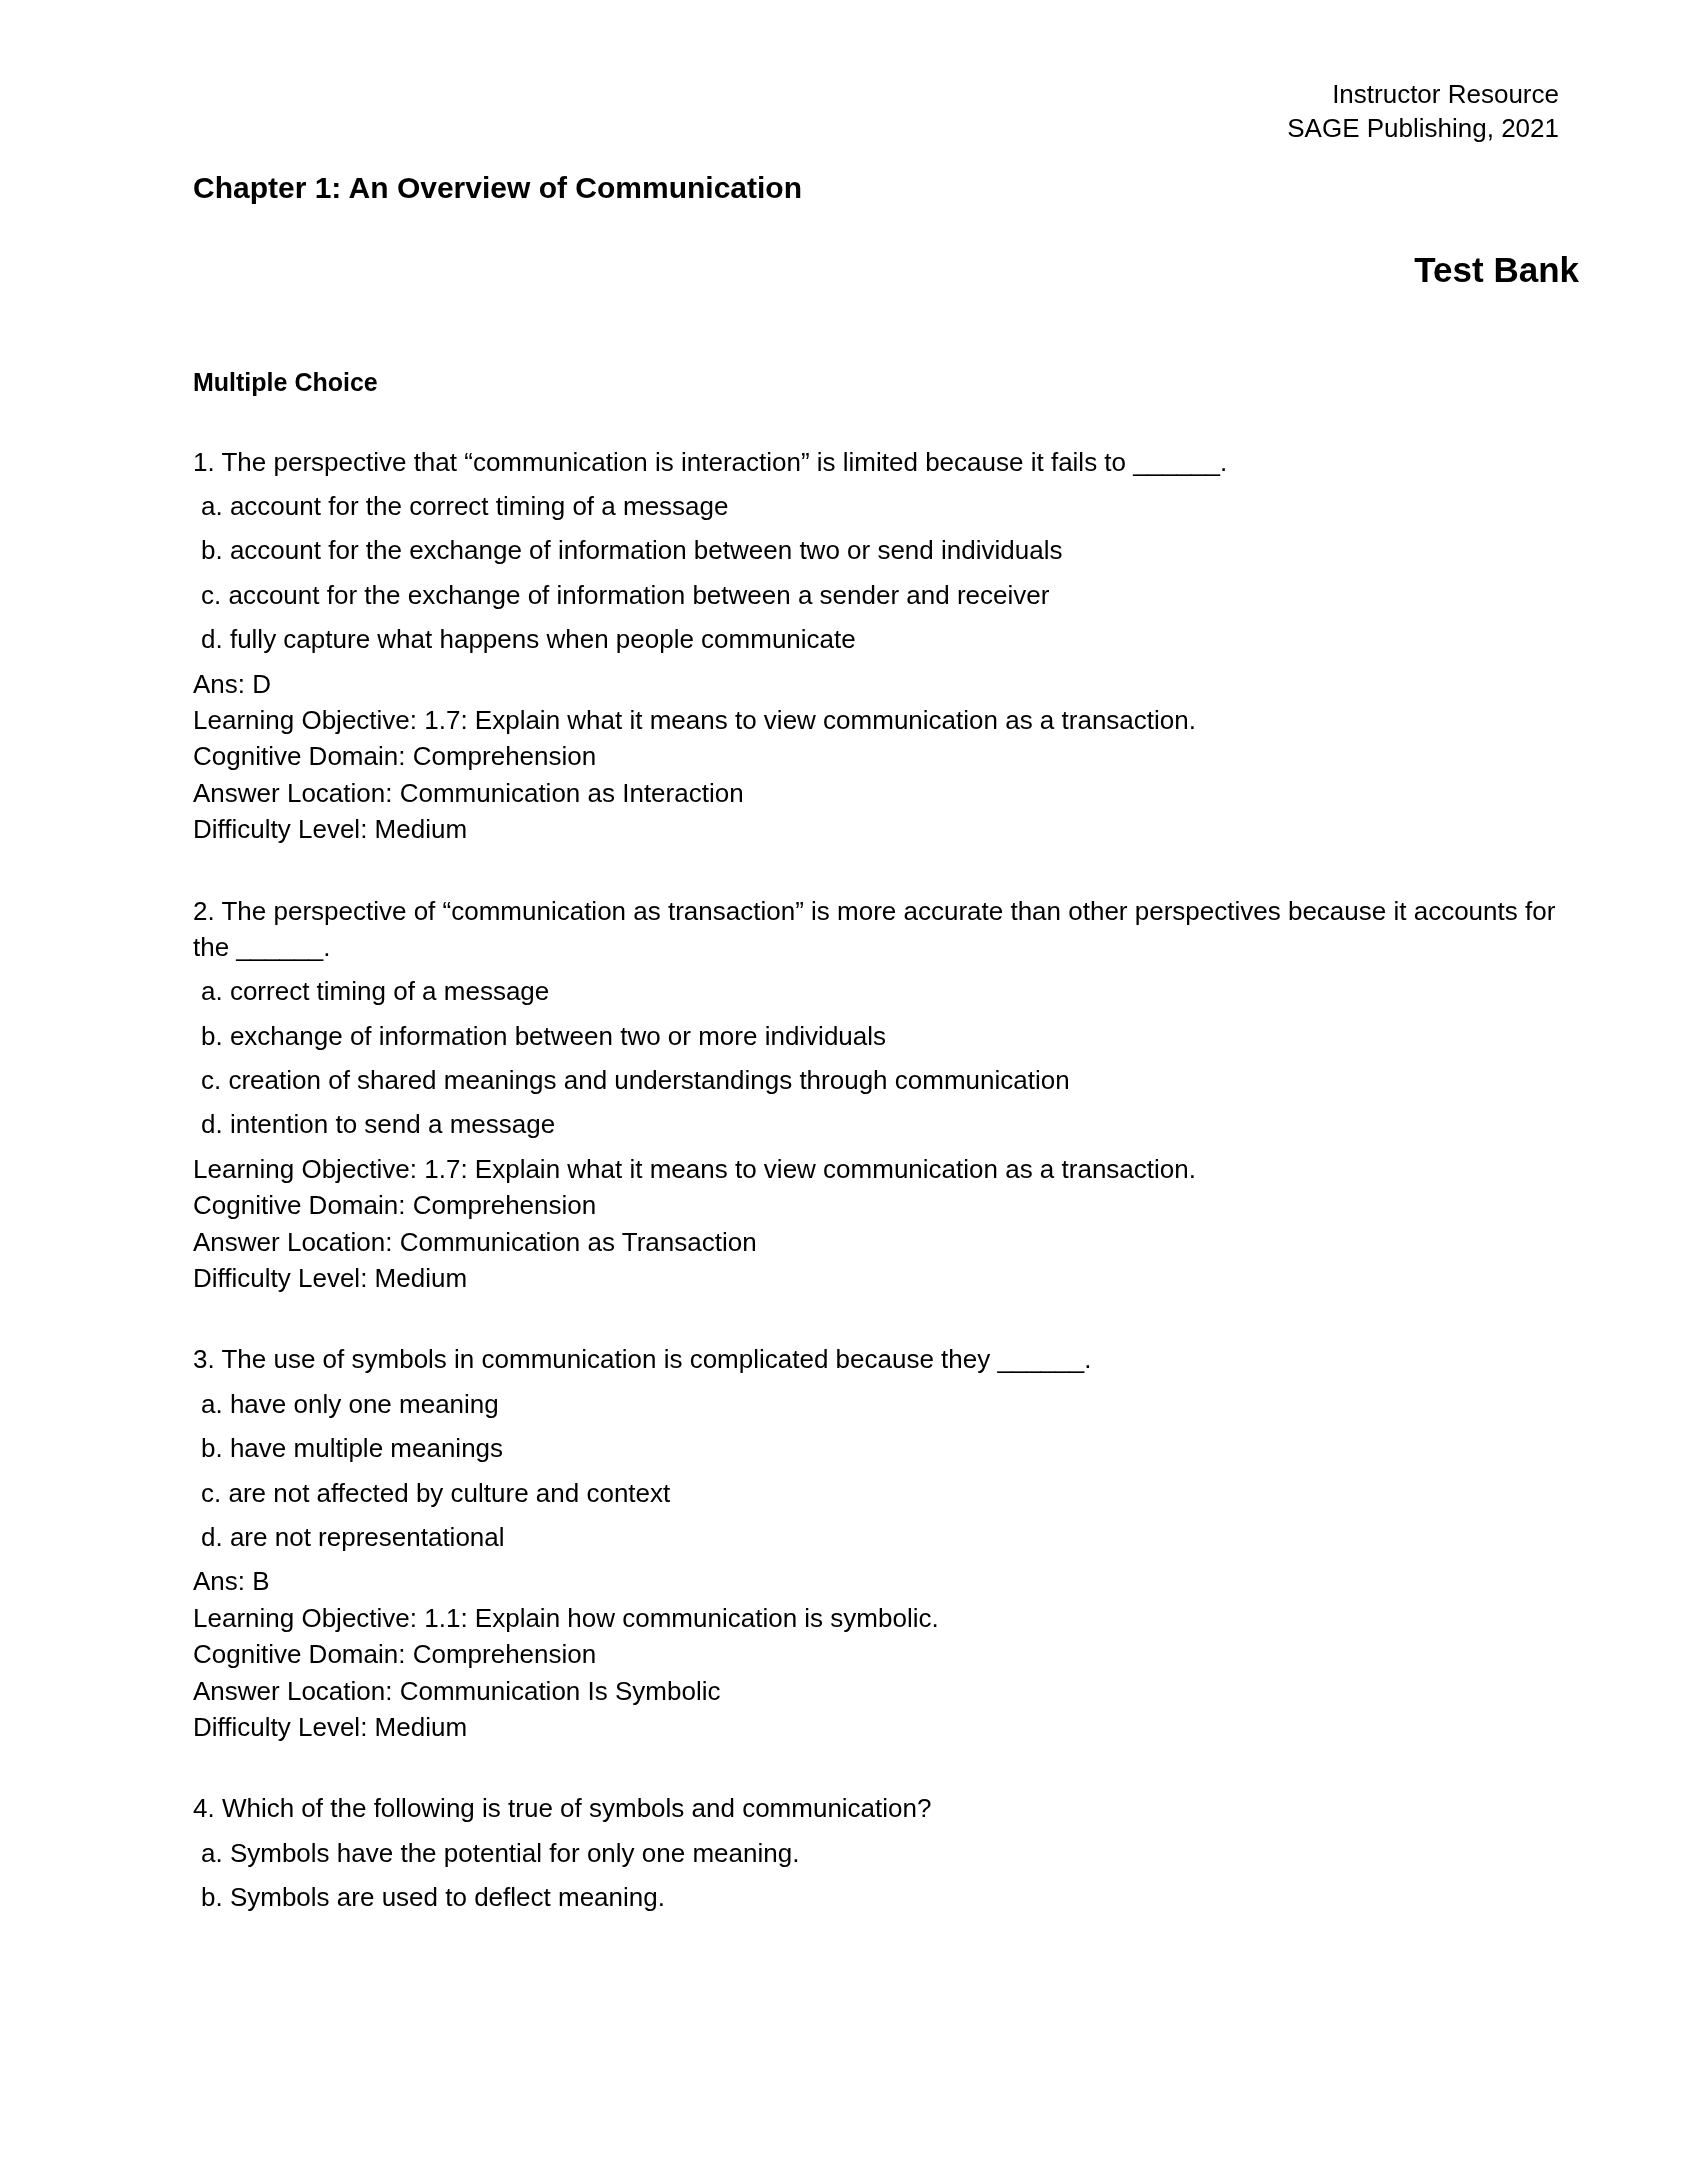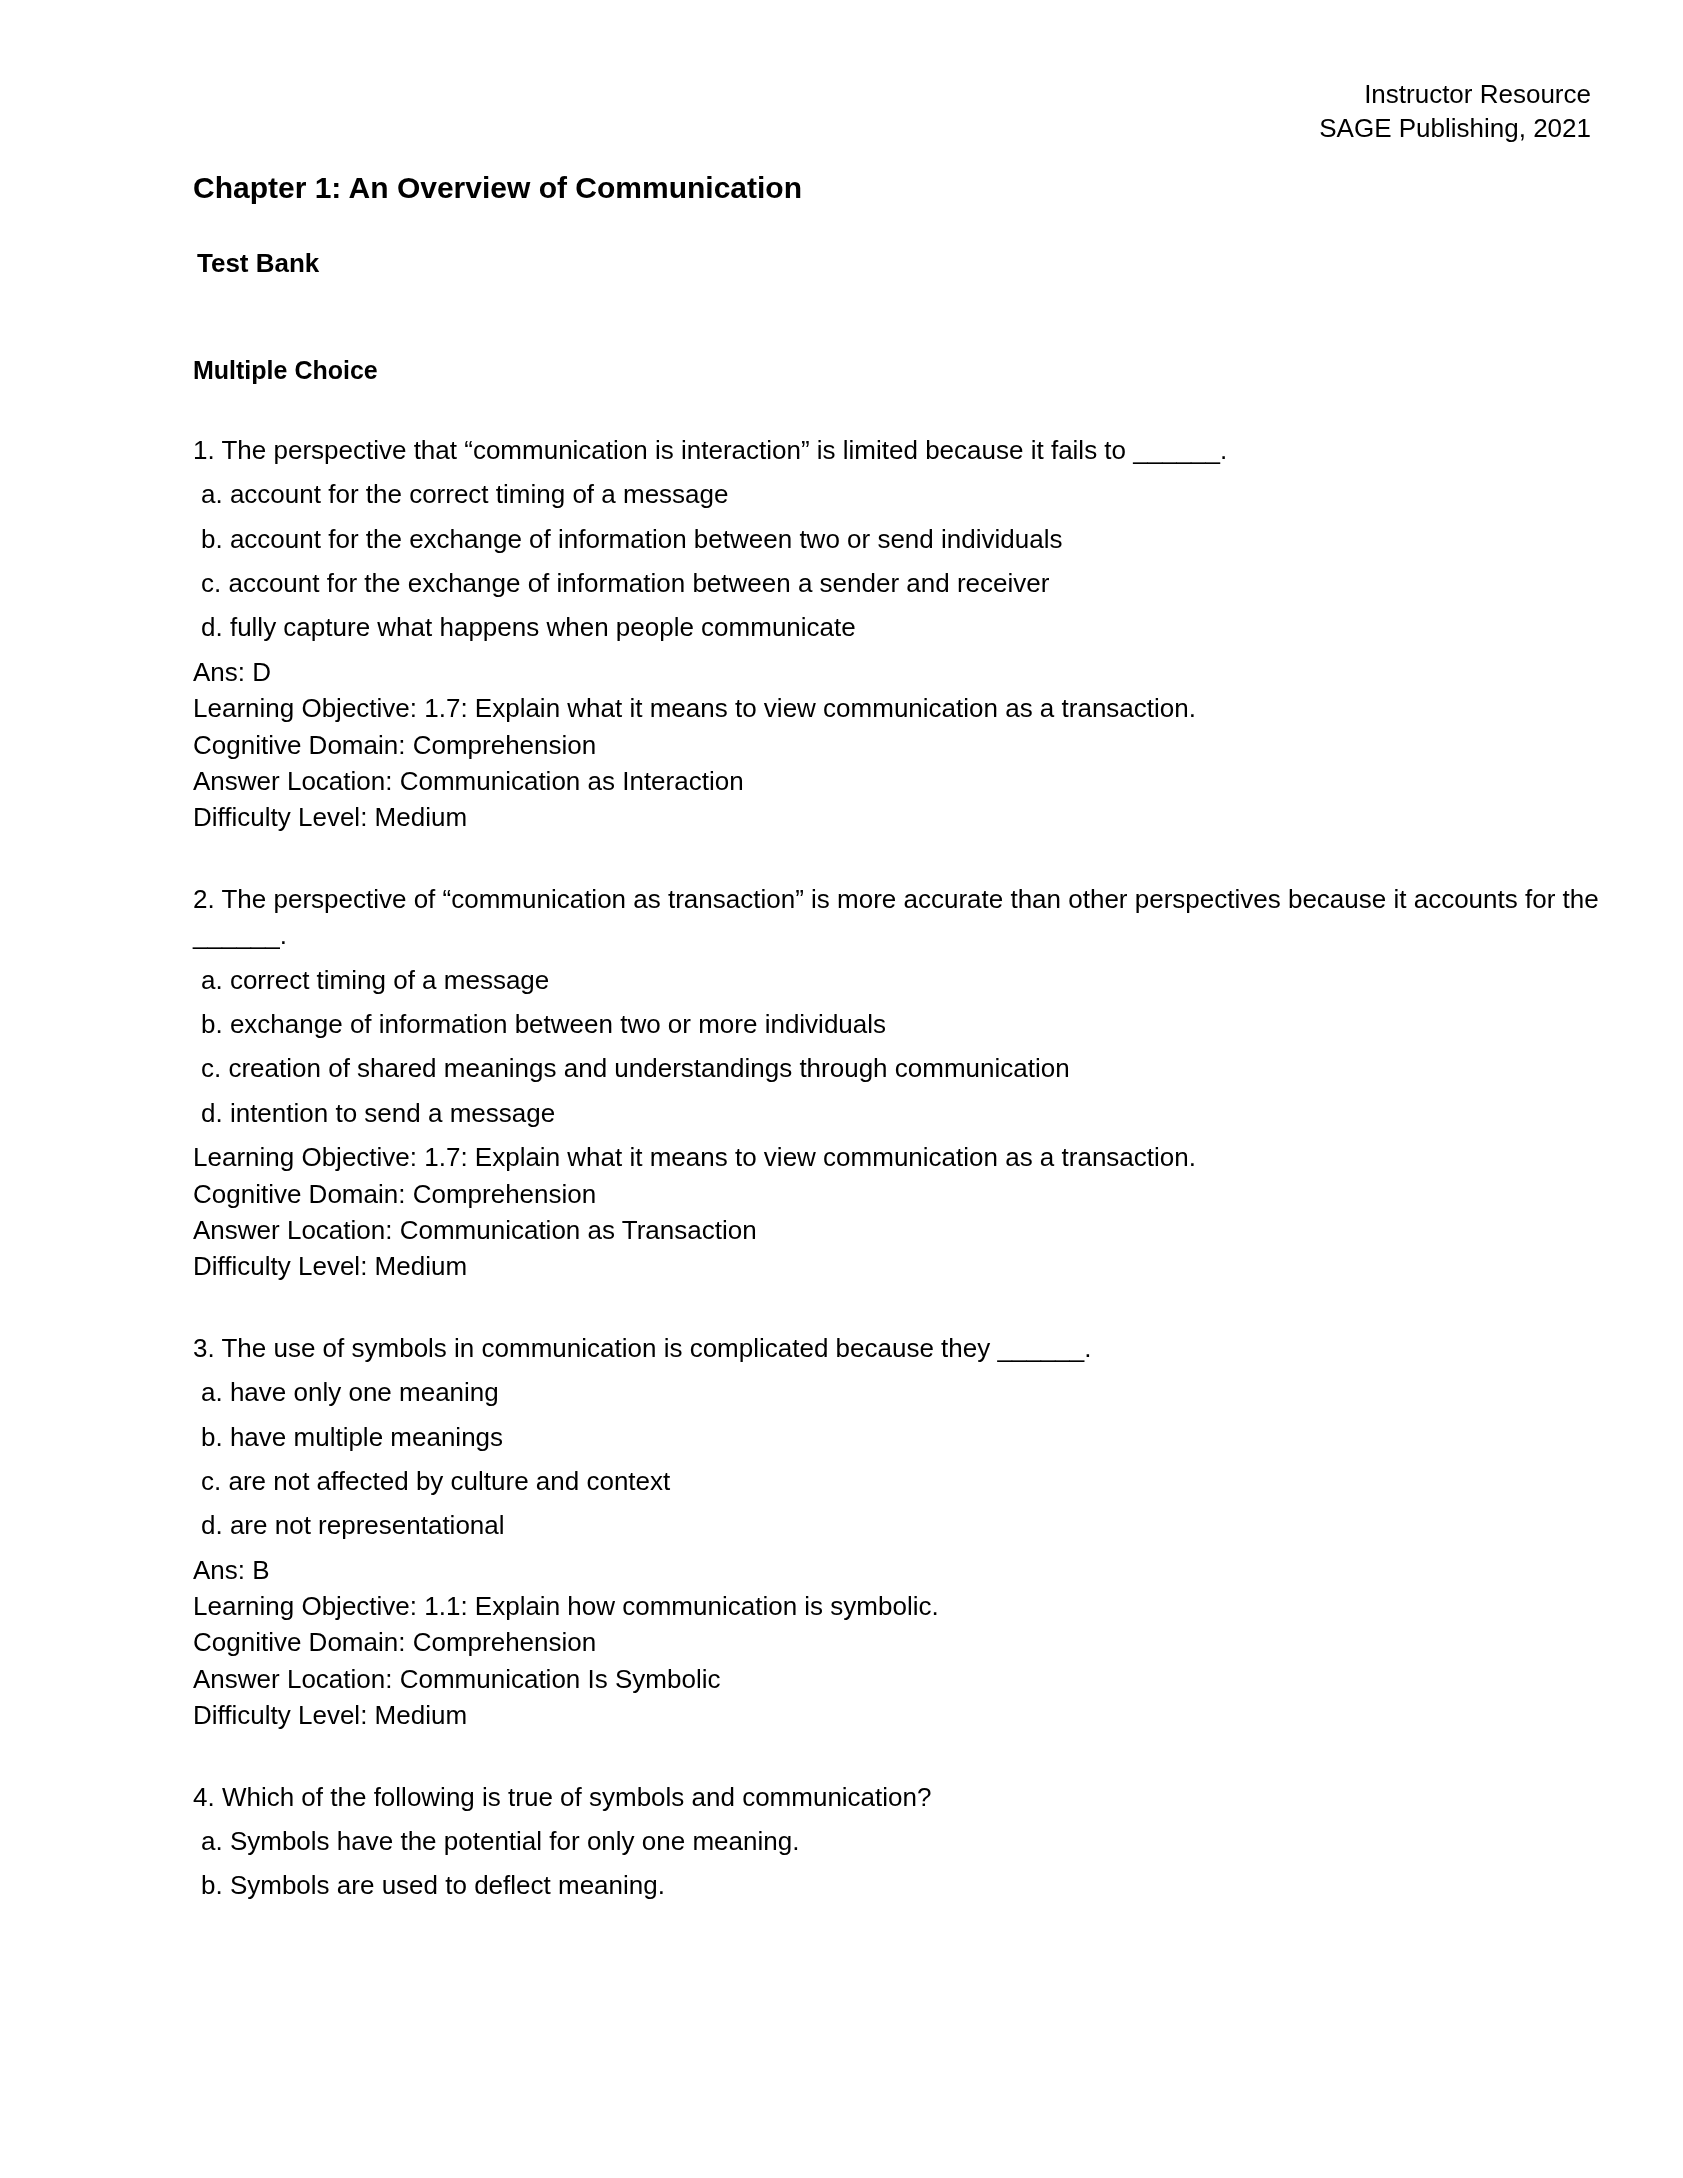--- a/index.html
+++ b/index.html
@@ -11,21 +11,21 @@
     width: 1683px;
     height: 2178px;
     font-family: "Liberation Sans", sans-serif;
     color: #000000;
   }
   .page {
     position: relative;
     width: 1683px;
     height: 2121px;
     box-sizing: border-box;
-    padding: 77px 72px 0 193px;
+    padding: 77px 104px 0 193px;
     background: #ffffff;
   }
   .header {
     text-align: right;
     font-size: 26px;
     line-height: 1.32;
     padding-right: 20px;
   }
   .header .line2 {
     font-style: italic;
@@ -33,24 +33,25 @@
   .header .line2 .roman {
     font-style: normal;
   }
   h1.chapter-title {
     font-size: 30px;
     font-weight: bold;
     margin: 22px 0 0 0;
     line-height: 1.3;
   }
   h2.doc-subtitle {
-    font-size: 26px;
+    font-size: 35px;
     font-weight: bold;
-    margin: 40px 0 0 4px;
+    margin: 40px 0 0 12px;
     line-height: 1.3;
+    text-align: right;
   }
   h3.section-heading {
     font-size: 25px;
     font-weight: bold;
     margin: 74px 0 0 0;
     line-height: 1.3;
   }
   .question-block {
     margin-top: 45px;
     font-size: 26px;

